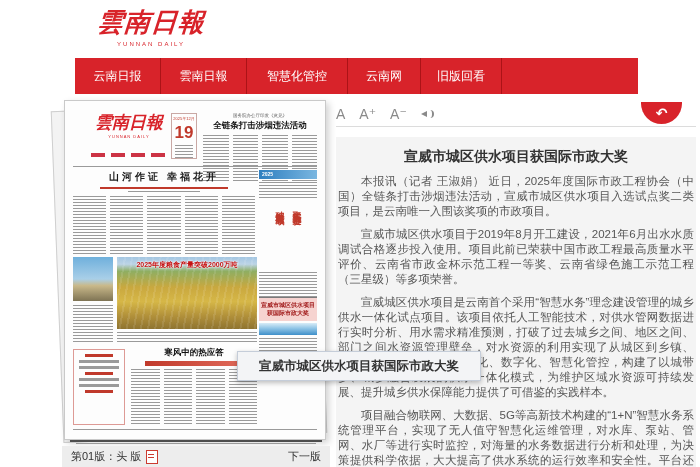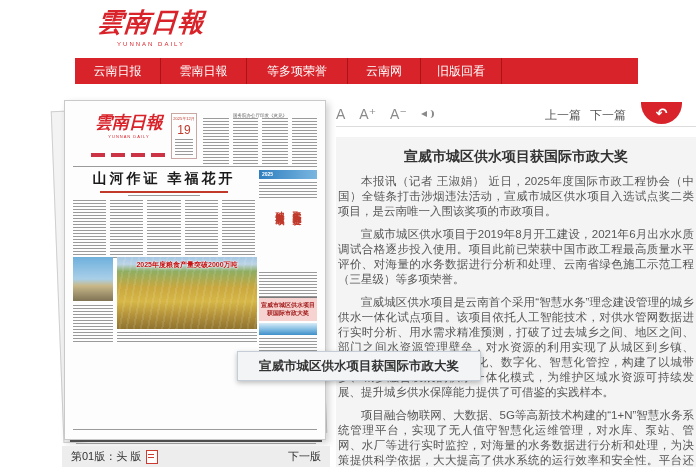--- a/index.html
+++ b/index.html
@@ -6,21 +6,21 @@
   #screen{position:relative;width:700px;height:467px;overflow:hidden;background:#fff;
           font-family:"Liberation Sans","DejaVu Sans",sans-serif;}
 
   
   .logo{position:absolute;left:96px;top:5px;width:110px;text-align:center;}
   .logo-title{font-family:"DejaVu Serif","Liberation Serif",serif;font-weight:bold;font-style:italic;
               font-size:26px;color:#d8232a;letter-spacing:1px;white-space:nowrap;transform:skewX(-4deg);}
   .logo-sub{font-size:6px;color:#d8232a;letter-spacing:2px;margin-top:1px;}
 
   
-  .nav{position:absolute;left:75px;top:58px;width:563px;height:26px;background:#d8232a;
+  .nav{position:absolute;left:75px;top:58px;width:563px;height:36px;background:#d8232a;
        display:flex;align-items:stretch;color:#fff;font-size:12px;}
   .nav-item{display:flex;align-items:center;justify-content:center;cursor:pointer;
             border-right:1px solid rgba(120,0,0,.45);}
   .nav-date{display:flex;align-items:center;justify-content:center;gap:6px;flex:1;}
   .cal{width:13px;height:12px;border:1px solid #fff;border-radius:2px;position:relative;background:transparent;}
   .cal:before{content:"";position:absolute;left:2px;top:-3px;width:2px;height:3px;background:#fff;box-shadow:6px 0 #fff;}
   .cal:after{content:"";position:absolute;left:2px;top:4px;width:8px;height:5px;
              background:repeating-linear-gradient(to right,#fff 0 1px,transparent 1px 3px);}
 
   
@@ -36,31 +36,31 @@
 
   .np-logo{left:24px;top:10px;width:80px;text-align:center;}
   .np-logo-t{font-family:"DejaVu Serif","Liberation Serif",serif;font-weight:bold;font-style:italic;
              font-size:17px;color:#d8232a;white-space:nowrap;position:static;}
   .np-logo-s{font-size:4px;color:#d8232a;letter-spacing:1px;position:static;}
   .np-redrow{left:26px;top:52px;width:76px;height:4px;
              background:repeating-linear-gradient(to right,#c34 0 14px,transparent 14px 20px);}
   .np-date{left:106px;top:12px;width:26px;height:46px;border:1px solid #c9a8a4;
            display:flex;flex-direction:column;align-items:center;padding-top:2px;gap:2px;}
   .np-date-m{font-size:4px;color:#c0392b;position:static;}
-  .np-date-d{font-size:12px;font-weight:normal;color:#c0392b;position:static;text-align:right;}
+  .np-date-d{font-size:17px;font-weight:bold;color:#c0392b;position:static;text-align:right;}
   .np-date-l{width:18px;height:18px;position:static;}
 
   .np-top{left:138px;top:12px;width:114px;}
   .np-kicker{position:static;font-size:4.5px;color:#555;text-align:center;display:block;}
   .np-head1{position:static;display:block;font-size:8.5px;font-weight:bold;color:#111;
             text-align:center;margin:2px 0 3px;white-space:nowrap;}
   .np-div{left:8px;top:65px;width:244px;height:1px;background:#9a9a9a;}
 
   .np-lead{left:8px;top:69px;width:182px;}
-  .np-head2{position:static;display:block;font-size:14px;font-weight:bold;color:#1a1a1a;
+  .np-head2{position:static;display:block;font-size:10px;font-weight:bold;color:#1a1a1a;
             letter-spacing:3px;text-align:center;white-space:nowrap;}
   .np-subbar{position:static;display:block;width:70%;height:2px;background:#c0392b;margin:3px auto 2px;}
   .np-subbar2{position:static;display:block;width:40%;height:1px;background:#999;margin:0 auto 4px;}
 
   .np-rail{left:194px;top:69px;width:58px;}
   .np-blue{position:static;display:block;height:9px;background:linear-gradient(90deg,#2f7fc0,#79b6e0);
            color:#fff;font-size:5px;font-weight:bold;line-height:9px;padding-left:3px;}
   .vwrap{position:static;display:flex;flex-direction:row-reverse;justify-content:center;gap:4px;
          height:64px;margin:4px 0;}
   .vtext{position:static;writing-mode:vertical-rl;font-size:9px;font-weight:bold;color:#c0392b;
@@ -153,40 +153,41 @@
 <div id="screen">
 
   <div class="logo">
     <div class="logo-title">雲南日報</div>
     <div class="logo-sub">YUNNAN DAILY</div>
   </div>
 
   <div class="nav">
     <div class="nav-item" style="width:85px">云南日报</div>
     <div class="nav-item" style="width:85px">雲南日報</div>
-    <div class="nav-item" style="width:100px">等多项荣誉</div>
+    <div class="nav-item" style="width:100px">智慧化管控</div>
     <div class="nav-item" style="width:72px">云南网</div>
     <div class="nav-item" style="width:80px">旧版回看</div>
   </div>
 
   <div class="np-back"></div>
   <div class="np">
     <div class="np-logo">
       <div class="np-logo-t">雲南日報</div>
       <div class="np-logo-s">YUNNAN DAILY</div>
     </div>
     <div class="np-redrow"></div>
     <div class="np-date">
       <span class="np-date-m">2025年12月</span>
       <span class="np-date-d">19</span>
       <span class="np-date-l ft"></span>
     </div>
 
     <div class="np-top">
       <span class="np-kicker">国务院办公厅印发《意见》</span>
+      <span class="np-head1">全链条打击涉烟违法活动</span>
       <div class="cols" style="position:static;height:48px">
         <div class="ft"></div>
           <div class="ft"></div>
           <div class="ft"></div>
           <div class="ft"></div>
       </div>
     </div>
 
     <div class="np-div"></div>
 
@@ -214,20 +215,41 @@
     </div>
 
     <div class="np-photo-row">
       <div class="ph-small"></div>
       <div class="ph-small-txt ft"></div>
       <div class="ph-main"></div>
       <div class="ph-head">2025年度粮食产量突破2000万吨</div>
       <div class="ph-cap ft"></div>
     </div>
 
+    <div class="np-bottom">
+      <div class="nb-left">
+        <span class="bar-red"></span>
+          <span class="bar-grey"></span>
+          <span class="bar-grey"></span>
+        <span class="bar-red"></span>
+          <span class="bar-grey"></span>
+          <span class="bar-grey"></span>
+        <span class="bar-red" style="width:50%"></span>
+      </div>
+      <div class="nb-center">
+        <span class="np-head3">寒风中的热应答</span>
+        <span class="nb-redbar"></span>
+        <div class="cols" style="position:static;height:56px">
+          <div class="ft"></div>
+            <div class="ft"></div>
+            <div class="ft"></div>
+            <div class="ft"></div>
+        </div>
+      </div>
+    </div>
 
     <div class="np-rail2">
       <div class="pink">
         <span class="pink-head">宣威市城区供水项目获国际市政大奖</span>
         <div class="cols">
           <div class="ft-red"></div>
             <div class="ft-red"></div>
         </div>
       </div>
       <span class="bluestrip"></span>
@@ -253,33 +275,29 @@
     <span class="pdf"></span>
     <span class="thumb-next">下一版</span>
   </div>
 
   <div class="toolbar">
     <span class="tb-btn">A</span>
     <span class="tb-btn">A⁺</span>
     <span class="tb-btn">A⁻</span>
     <span class="spk"></span>
   </div>
-  <div class="tb-nav">
-    <span>上一篇</span>
-    <span>下一篇</span>
-  </div>
   <div class="tb-rule"></div>
   <div class="badge">
     <span>↶</span>
   </div>
 
   <div class="article">
     <h1 class="a-title">宣威市城区供水项目获国际市政大奖</h1>
     <p>本报讯（记者 王淑娟） 近日，2025年度国际市政工程协会（中国）全链条打击涉烟违法活动，宣威市城区供水项目入选试点奖二类项目，是云南唯一入围该奖项的市政项目。</p>
-    <p>宣威市城区供水项目于2019年8月开工建设，2021年6月出水水质调试合格逐步投入使用。项目此前已荣获中国市政工程最高质量水平评价、对海量的水务数据进行分析和处理、云南省绿色施工示范工程（三星级）等多项荣誉。</p>
+    <p>宣威市城区供水项目于2019年8月开工建设，2021年6月出水水质调试合格逐步投入使用。项目此前已荣获中国市政工程最高质量水平评价、云南省市政金杯示范工程一等奖、云南省绿色施工示范工程（三星级）等多项荣誉。</p>
     <p>宣威城区供水项目是云南首个采用“智慧水务”理念建设管理的城乡供水一体化试点项目。该项目依托人工智能技术，对供水管网数据进行实时分析、用水需求精准预测，打破了过去城乡之间、地区之间、部门之间水资源管理壁垒，对水资源的利用实现了从城区到乡镇、从“水源头”到“水龙头”一体化、数字化、智慧化管控，构建了以城带乡、城乡融合发展的供水一体化模式，为维护区域水资源可持续发展、提升城乡供水保障能力提供了可借鉴的实践样本。</p>
     <p>项目融合物联网、大数据、5G等高新技术构建的“1+N”智慧水务系统管理平台，实现了无人值守智慧化运维管理，对水库、泵站、管网、水厂等进行实时监控，对海量的水务数据进行分析和处理，为决策提供科学依据，大大提高了供水系统的运行效率和安全性。平台还推出了线上业务办理功能，用户只需通过手机，就能轻松办理报漏、报修、水费缴纳等业务，还能随时查看家里的用水趋势、水质等情况，享受到了更加便捷的用水服务。</p>
   </div>
 
   <div class="tooltip">
     <span>宣威市城区供水项目获国际市政大奖</span>
   </div>
 
 </div>
 

